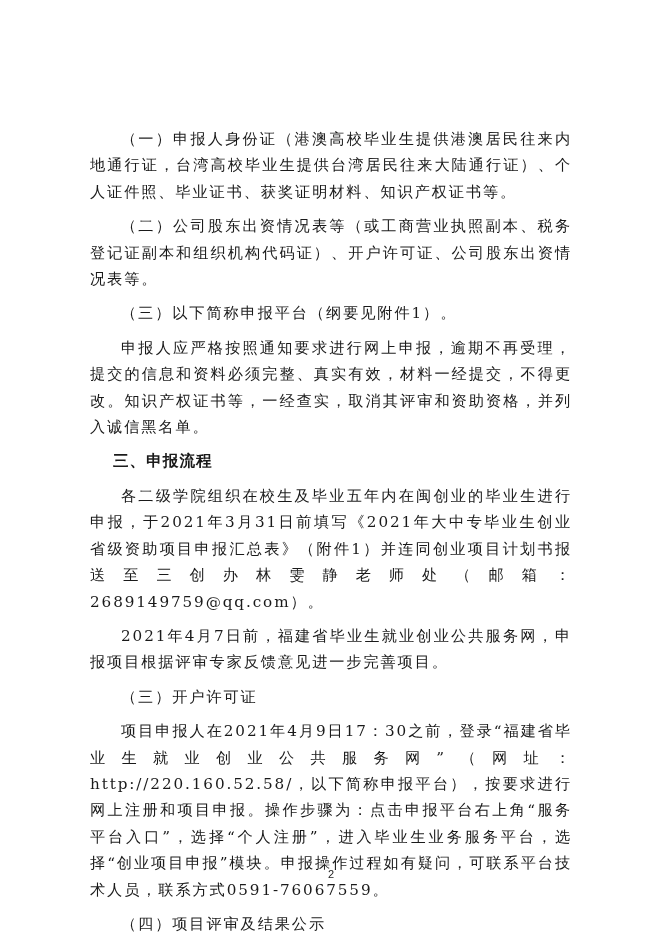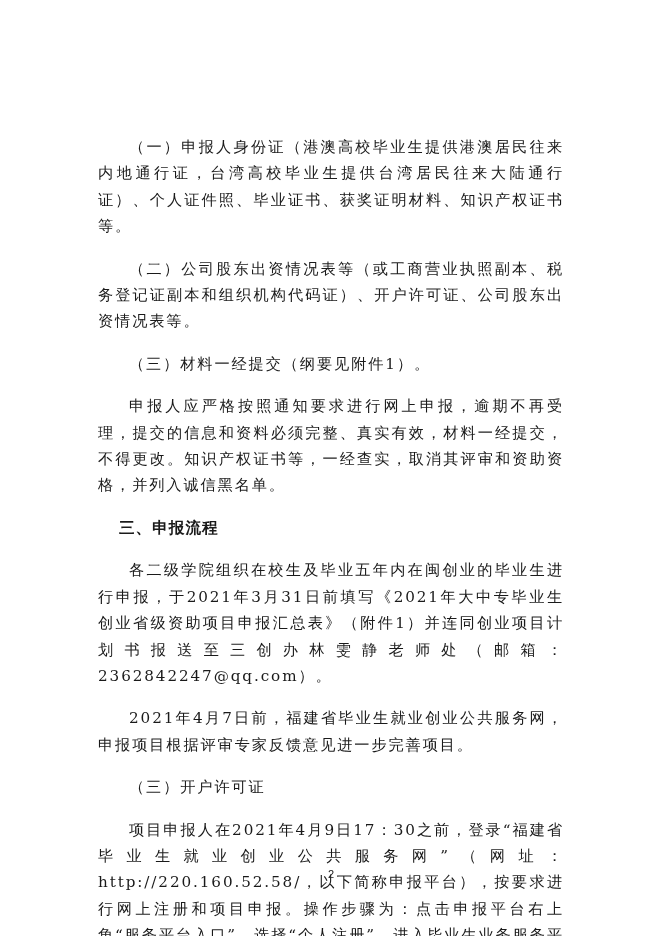--- a/index.html
+++ b/index.html
@@ -1,34 +1,35 @@
 <!DOCTYPE html>
 <html><head>
 <meta charset="utf-8">
 <style>
   html, body { margin: 0; padding: 0; background: #ffffff; }
   body { width: 662px; height: 936px; position: relative; overflow: hidden; }
   .page { position: absolute; left: 82px; top: 118px; width: 498px;
     font-family: "DejaVu Serif", "Liberation Serif", serif; font-size: 15.2px; color: #1a1a1a;
     line-height: 26.4px; letter-spacing: 1.9px; }
-  .p { margin: 16px; text-align: justify; text-align-last: left; }
+  .p { margin: 8px; text-align: justify; text-align-last: left; }
   .indent { text-indent: 31px; }
-  .h { font-family: "DejaVu Sans", "Liberation Sans", sans-serif; font-weight: bold; font-size: 15.6px; letter-spacing: 1px; text-indent: 31px; margin: 6px; }
+  .h { font-family: "DejaVu Sans", "Liberation Sans", sans-serif; font-weight: bold; font-size: 15.6px; letter-spacing: 1px; text-indent: 31px; margin: 0; }
   .pagenum { position: absolute; left: 0; width: 662px; top: 868px; text-align: center;
     font-family: "Liberation Sans", sans-serif; font-size: 11px; color: #222; }
 </style>
 </head>
 <body>
 
 <div class="page">
   <p class="p indent">（一）申报人身份证（港澳高校毕业生提供港澳居民往来内地通行证，台湾高校毕业生提供台湾居民往来大陆通行证）、个人证件照、毕业证书、获奖证明材料、知识产权证书等。</p>
   <p class="p indent">（二）公司股东出资情况表等（或工商营业执照副本、税务登记证副本和组织机构代码证）、开户许可证、公司股东出资情况表等。</p>
-  <p class="p indent">（三）材料一经提交（纲要见附件1）。</p>
+  <p class="p indent">（三）以下简称申报平台（纲要见附件1）。</p>
   <p class="p indent">申报人应严格按照通知要求进行网上申报，逾期不再受理，提交的信息和资料必须完整、真实有效，材料一经提交，不得更改。知识产权证书等，一经查实，取消其评审和资助资格，并列入诚信黑名单。</p>
   <p class="h">三、申报流程</p>
-  <p class="p indent">各二级学院组织在校生及毕业五年内在闽创业的毕业生进行申报，于2021年3月31日前填写《2021年大中专毕业生创业省级资助项目申报汇总表》（附件1）并连同创业项目计划书报送至三创办林雯静老师处（邮箱：2362842247@qq.com）。</p>
+  <p class="p indent">各二级学院组织在校生及毕业五年内在闽创业的毕业生进行申报，于2021年3月31日前填写《2021年大中专毕业生创业省级资助项目申报汇总表》（附件1）并连同创业项目计划书报送至三创办林雯静老师处（邮箱：2689149759@qq.com）。</p>
   <p class="p indent">2021年4月7日前，福建省毕业生就业创业公共服务网，申报项目根据评审专家反馈意见进一步完善项目。</p>
   <p class="p indent">（三）开户许可证</p>
   <p class="p indent">项目申报人在2021年4月9日17：30之前，登录“福建省毕业生就业创业公共服务网”（网址：http://220.160.52.58/，以下简称申报平台），按要求进行网上注册和项目申报。操作步骤为：点击申报平台右上角“服务平台入口”，选择“个人注册”，进入毕业生业务服务平台，选择“创业项目申报”模块。申报操作过程如有疑问，可联系平台技术人员，联系方式0591-76067559。</p>
+  <p class="p indent">（四）项目评审及结果公示</p>
   <p class="p indent">2021年7月31日前，港澳高校毕业生提供港澳居民往来内地通行证</p>
 </div>
 
 <div class="pagenum">2</div>
 
 </body></html>

